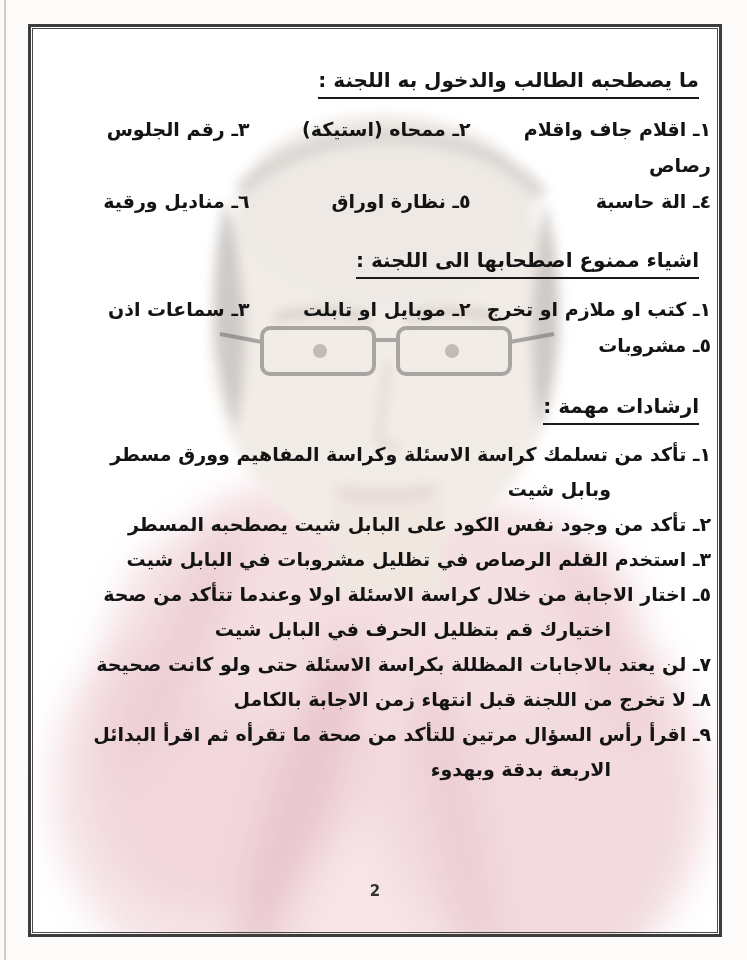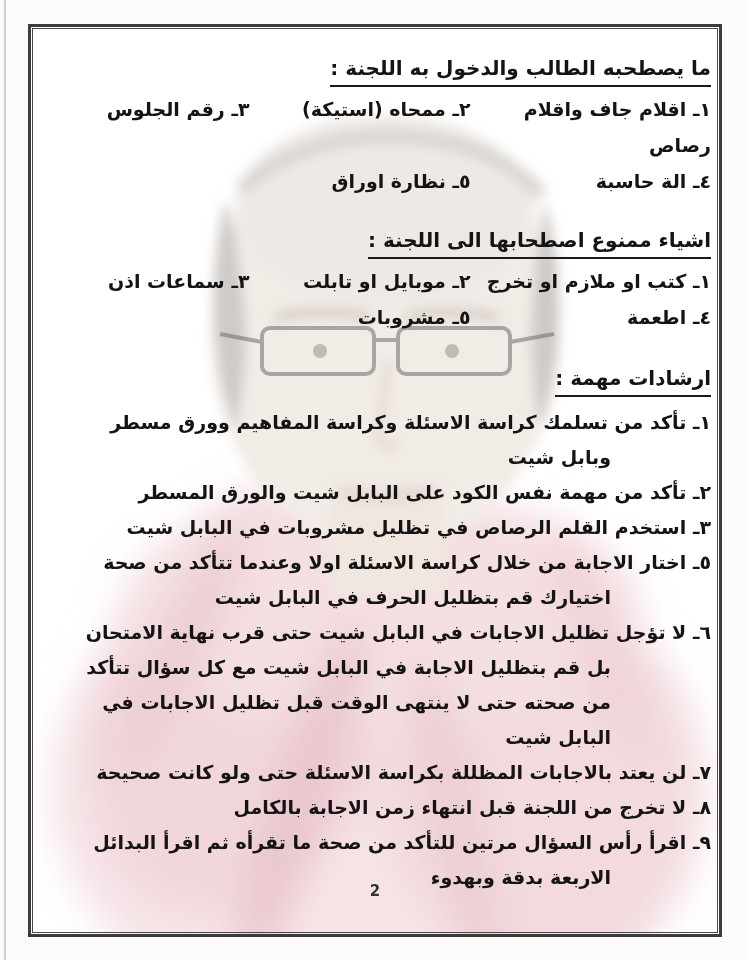--- a/index.html
+++ b/index.html
@@ -27,21 +27,21 @@
   .watermark {
     position:absolute; left:-31px; top:-27px; width:747px; height:960px;
     z-index:0;
   }
   .content {
     position:absolute; inset:0; z-index:2;
     direction:rtl; text-align:right;
     color:#141414; font-weight:bold;
     padding:26px 8px 0 30px; box-sizing:border-box;
   }
-  h2 { margin:0; font-size:20px; line-height:30px; font-weight:bold; }
+  h2 { margin:12px; font-size:20px; line-height:30px; font-weight:bold; }
   .underline {
     border-bottom:2px solid #1a1a1a; padding-bottom:2px;
     display:inline-block;
   }
   .grid3 {
     display:grid; grid-template-columns:37% 34% 29%;
     font-size:19px; line-height:36px; margin-top:4px;
   }
   .sec2 { margin-top:26px; }
   .sec3 { margin-top:28px; }
@@ -113,42 +113,41 @@
     <div class="content">
 
       <section>
         <h2><span class="underline">ما يصطحبه الطالب والدخول به اللجنة :</span></h2>
         <div class="grid3">
           <div>١ـ اقلام جاف واقلام رصاص</div>
           <div>٢ـ ممحاه (استيكة)</div>
           <div>٣ـ رقم الجلوس</div>
           <div>٤ـ الة حاسبة</div>
           <div>٥ـ نظارة اوراق</div>
+          <div>٦ـ مناديل ورقية</div>
         </div>
       </section>
 
       <section class="sec2">
         <h2><span class="underline">اشياء ممنوع اصطحابها الى اللجنة :</span></h2>
         <div class="grid3">
           <div>١ـ كتب او ملازم او تخرج</div>
           <div>٢ـ موبايل او تابلت</div>
           <div>٣ـ سماعات اذن</div>
-          <div>٤ـ اطعمة</div>
           <div>٥ـ مشروبات</div>
         </div>
       </section>
 
       <section class="sec3">
         <h2><span class="underline">ارشادات مهمة :</span></h2>
         <div class="instr-list">
           <div class="instr">١ـ تأكد من تسلمك كراسة الاسئلة وكراسة المفاهيم وورق مسطر وبابل شيت</div>
-          <div class="instr">٢ـ تأكد من مهمة نفس الكود على البابل شيت والورق المسطر</div>
+          <div class="instr">٢ـ تأكد من وجود نفس الكود على البابل شيت يصطحبه المسطر</div>
           <div class="instr">٣ـ استخدم القلم الرصاص في تظليل مشروبات في البابل شيت</div>
           <div class="instr">٥ـ اختار الاجابة من خلال كراسة الاسئلة اولا وعندما تتأكد من صحة اختيارك قم بتظليل الحرف في البابل شيت</div>
-          <div class="instr">٦ـ لا تؤجل تظليل الاجابات في البابل شيت حتى قرب نهاية الامتحان بل قم بتظليل الاجابة في البابل شيت مع كل سؤال تتأكد من صحته حتى لا ينتهى الوقت قبل تظليل الاجابات في البابل شيت</div>
           <div class="instr">٧ـ لن يعتد بالاجابات المظللة بكراسة الاسئلة حتى ولو كانت صحيحة</div>
           <div class="instr">٨ـ لا تخرج من اللجنة قبل انتهاء زمن الاجابة بالكامل</div>
           <div class="instr">٩ـ اقرأ رأس السؤال مرتين للتأكد من صحة ما تقرأه ثم اقرأ البدائل الاربعة بدقة وبهدوء</div>
         </div>
       </section>
 
     </div>
 
     <div class="page-number">2</div>
   </div>

